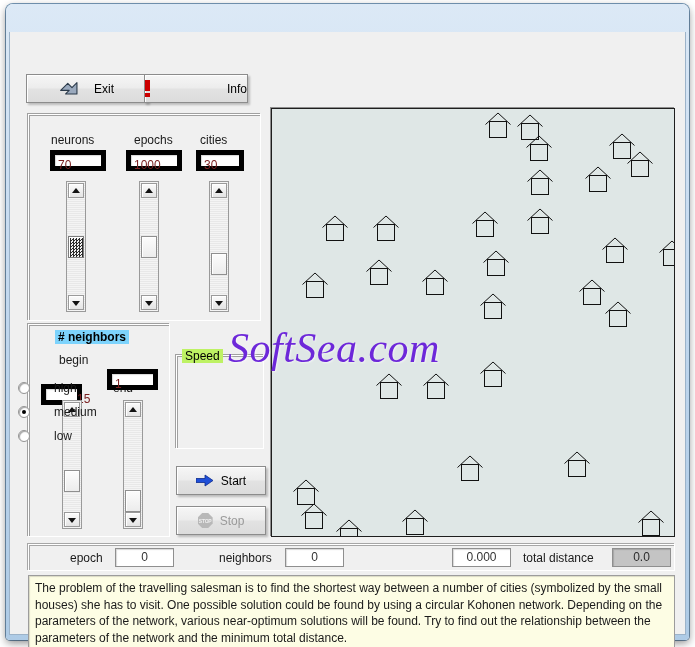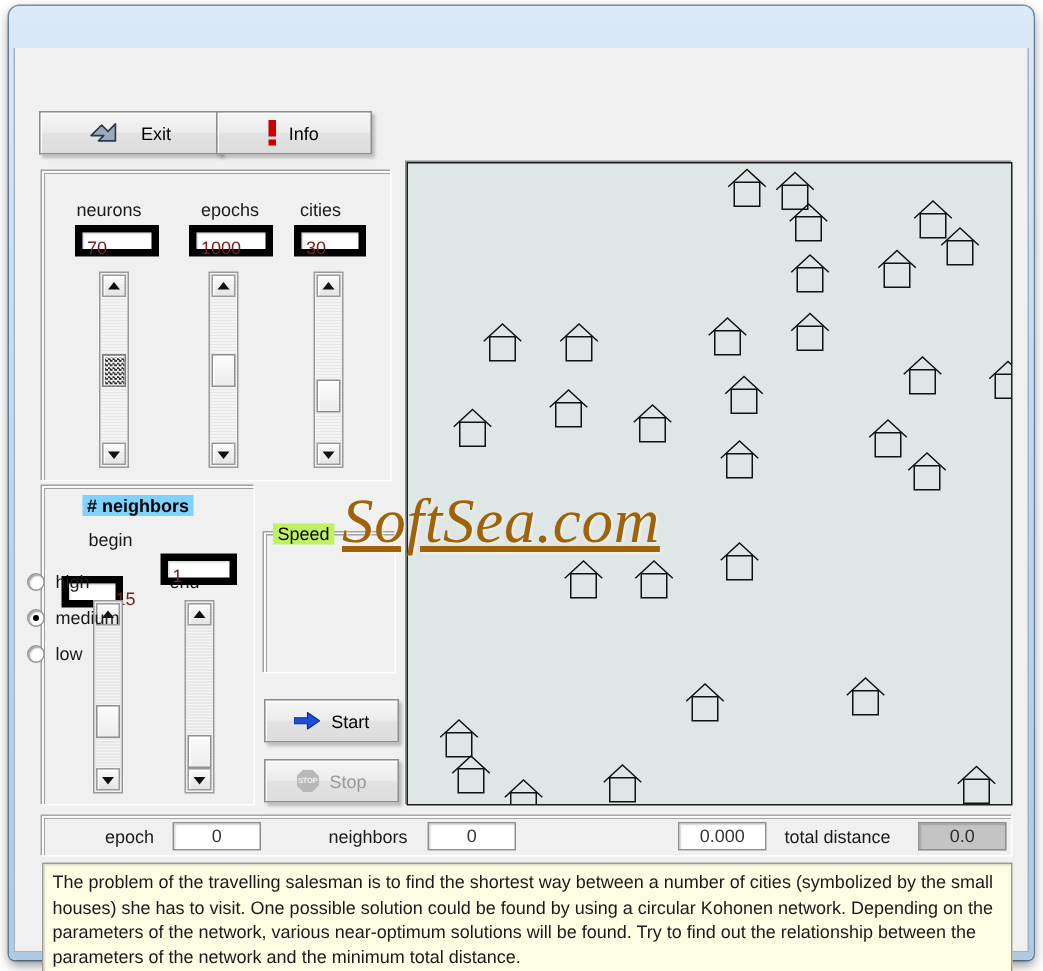--- a/index.html
+++ b/index.html
@@ -80,21 +80,21 @@
     background: linear-gradient(to bottom, #f6f6f6 0%, #ececec 48%, #e2e2e2 52%, #dcdcdc 100%);
     border: 1px solid #8c8c8c;
     box-shadow: inset 1px 1px 0 #ffffff, 2px 2px 2px rgba(0,0,0,0.22);
     font-size: 12px; color: #000;
     display: flex; align-items: center; justify-content: center;
     gap: 8px;
     cursor: pointer;
     user-select: none;
   }
   #exit-button { left: 16px; top: 42px; width: 122px; }
-  #info-button { left: 134px; top: 42px; width: 104px; }
+  #info-button { left: 134px; top: 42px; width: 104px; justify-content: space-between; }
   .exit-arrow { display:block; }
   .info-bang {
     display: block; width: 5px; height: 17px;
     position: relative;
   }
   .info-bang .bar {
     position:absolute; left:0; top:0; width:5px; height:11px;
     background:#cc0000;
   }
   .info-bang .dot {
@@ -194,21 +194,21 @@
     box-shadow: inset 1px 1px 0 #a0a0a0, -1px -1px 0 #a0a0a0;
     background: transparent;
   }
   #speed-label {
     position: absolute; left: 172px; top: 317px;
     font-size: 12px; color: #000;
     background: #bef264; padding: 0 3px;
   }
   .radio-row {
     position: absolute; left: 8px;
-    display: flex; align-items: center; gap: 7px;
+    display: flex; align-items: center; gap: 24px;
     font-size: 12px; color: #1a1a1a;
     cursor: pointer;
   }
   .radio-mark {
     width: 12px; height: 12px; border-radius: 50%;
     background: #ffffff;
     border: 1px solid #949494;
     box-shadow: inset 1px 1px 1px rgba(0,0,0,0.35);
     position: relative; flex: none;
   }
@@ -253,26 +253,25 @@
     overflow: hidden;
   }
   .house { position: absolute; }
 
   #watermark {
     position: absolute;
     left: 218px; top: 292px;
     font-family: "Liberation Serif", serif;
     font-style: italic;
     font-size: 42px;
-    color: #a16207;
+    color: #6d28d9;
     text-shadow: 1px 1px 2px rgba(255,255,255,0.6);
     white-space: nowrap;
     pointer-events: none;
     letter-spacing: 0.5px;
-    text-decoration: underline;
   }
 
   
   #statusbar {
     position: absolute;
     left: 18px; top: 512px;
     width: 647px; height: 27px;
     border: 1px solid #ffffff;
     box-shadow: inset 1px 1px 0 #a6a6a6, -1px -1px 0 #a6a6a6;
     background: #f0f0f0;

